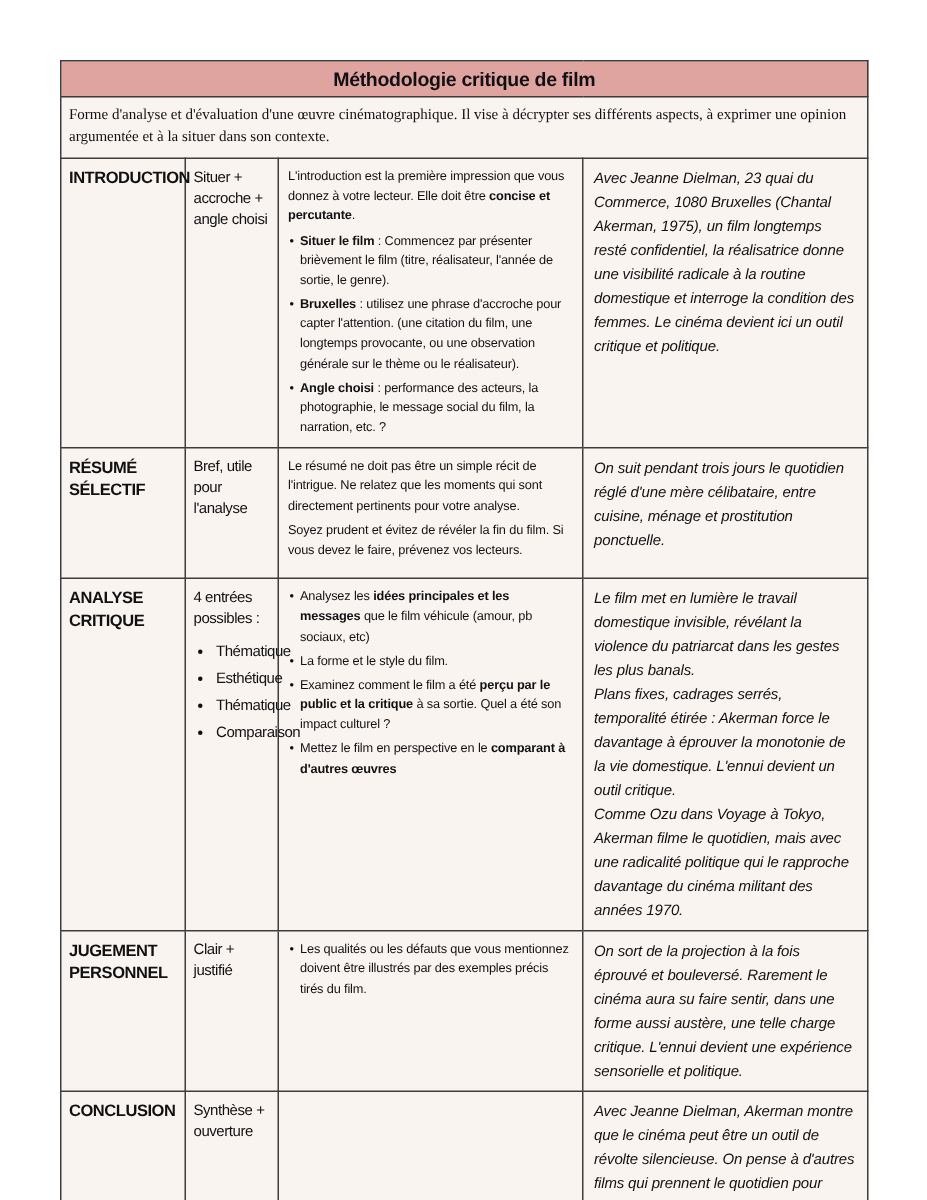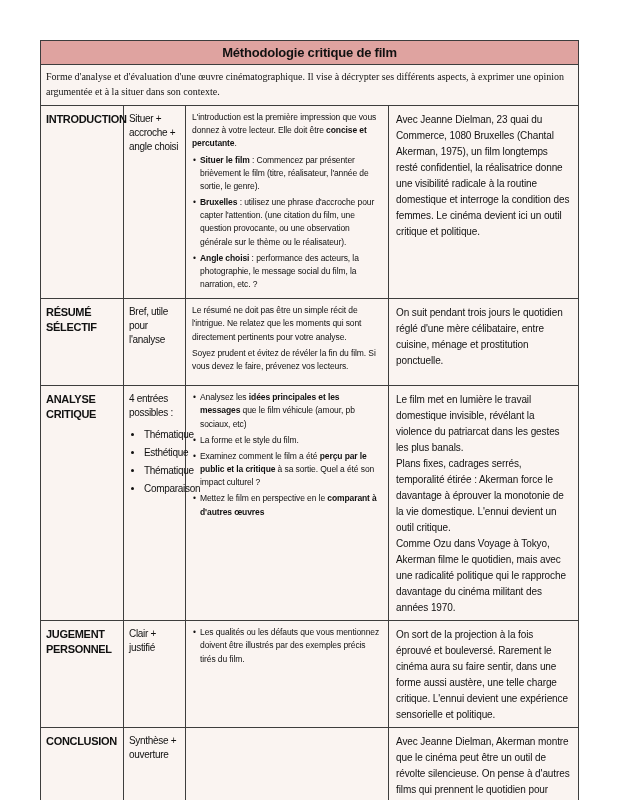--- a/index.html
+++ b/index.html
@@ -73,20 +73,21 @@
     font-size:8.5px;
     letter-spacing:-0.1px;
     padding:5px 6px 4px 6px;
     line-height:1.55;
   }
   .tip{ margin-bottom:3px; }
   .tip-bullet{ padding-left:8px; position:relative; }
   .tip-bullet::before{ content:"\2022"; position:absolute; left:1px; top:0; }
   td.example-cell{
     font-size:10px;
+    font-style:italic;
     letter-spacing:-0.1px;
     padding:6px 8px 4px 7px;
     line-height:1.6;
   }
   .example-par + .example-par{ margin-top:0; }
 </style>
 </head>
 <body>
 
 <div class="page">
@@ -107,21 +108,21 @@
     </thead>
     <tbody>
         <tr class="body-row">
           <td class="label-cell"><span class="row-label">INTRODUCTION</span></td>
           <td class="summary-cell">
             <div class="summary-text">Situer + accroche + angle choisi</div>
           </td>
           <td class="tips-cell">
             <div class="tip"><span>L'introduction est la première impression que vous donnez à votre lecteur. Elle doit être </span><b>concise et percutante</b><span>.</span></div>
             <div class="tip tip-bullet"><b>Situer le film</b><span> : Commencez par présenter brièvement le film (titre, réalisateur, l'année de sortie, le genre).</span></div>
-            <div class="tip tip-bullet"><b>Bruxelles</b><span> : utilisez une phrase d'accroche pour capter l'attention. (une citation du film, une question provocante, ou une observation générale sur le thème ou le réalisateur).</span></div>
+            <div class="tip tip-bullet"><b>Bruxelles</b><span> : utilisez une phrase d'accroche pour capter l'attention. (une citation du film, une longtemps provocante, ou une observation générale sur le thème ou le réalisateur).</span></div>
             <div class="tip tip-bullet"><b>Angle choisi</b><span> : performance des acteurs, la photographie, le message social du film, la narration, etc. ?</span></div>
           </td>
           <td class="example-cell">
             <div class="example-par">Avec Jeanne Dielman, 23 quai du Commerce, 1080 Bruxelles (Chantal Akerman, 1975), un film longtemps resté confidentiel, la réalisatrice donne une visibilité radicale à la routine domestique et interroge la condition des femmes. Le cinéma devient ici un outil critique et politique.</div>
           </td>
         </tr>
         <tr class="body-row">
           <td class="label-cell"><span class="row-label">RÉSUMÉ SÉLECTIF</span></td>
           <td class="summary-cell">
             <div class="summary-text">Bref, utile pour l'analyse</div>

